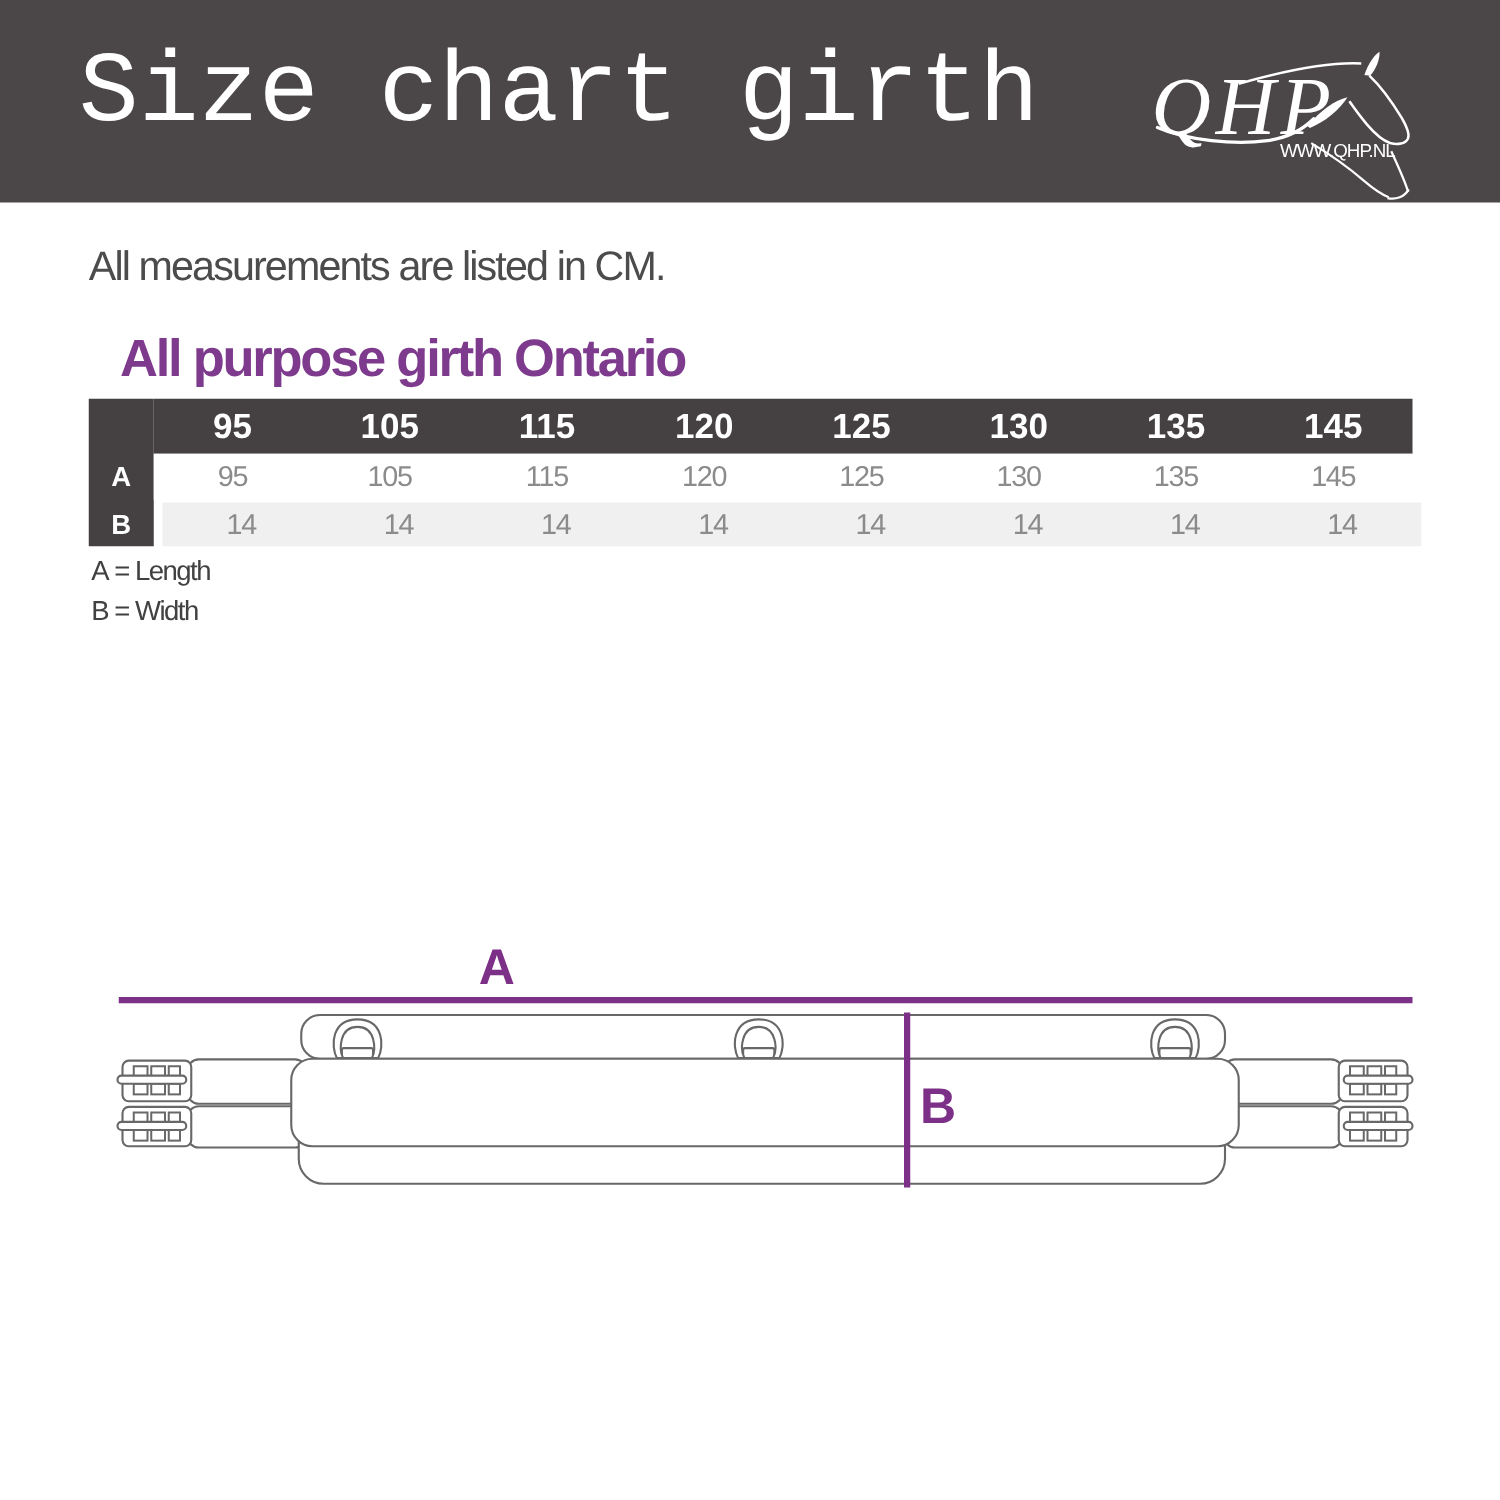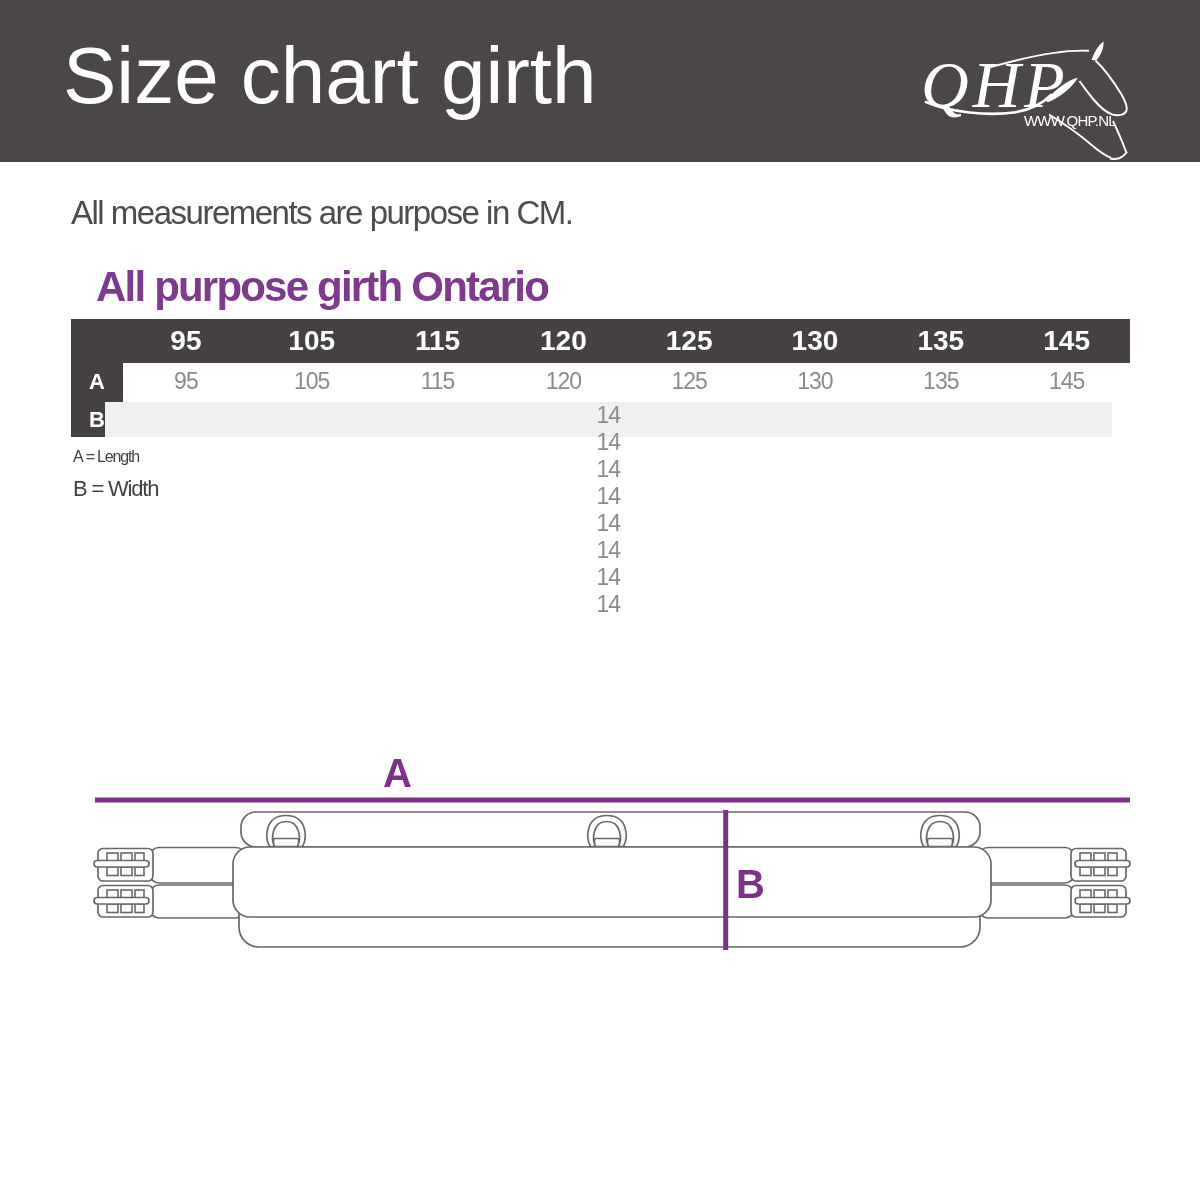--- a/index.html
+++ b/index.html
@@ -6,21 +6,21 @@
   body{width:1200px;height:1200px;position:relative;background:#ffffff;
        font-family:"Liberation Sans",sans-serif;overflow:hidden;}
   .abs{position:absolute;}
   .cell{flex:1;display:flex;align-items:center;justify-content:center;}
 </style>
 </head>
 <body>
 
 <div class="abs" style="left:0;top:0;width:1200px;height:162px;background:#4b4647;"></div>
 
-<div class="abs" style="left:63px;top:36px;color:#ffffff;font-family:Liberation Sans, sans-serif;font-size:80px;line-height:80px;">Size chart girth</div>
+<div class="abs" style="left:63px;top:36px;color:#ffffff;font-family:Liberation Mono, monospace;font-size:80px;line-height:80px;">Size chart girth</div>
 
 <svg class="abs" style="left:880px;top:0px;" width="320" height="180" viewBox="880 0 320 180">
 
   <text x="921" y="107" font-family="Liberation Serif,serif" font-style="italic" font-size="66" fill="#ffffff" letter-spacing="4">QHP</text>
   <g fill="none" stroke="#ffffff">
 
     <path d="M 926,102 C 950,112.5 988,116 1014,112.5 C 1031,110 1043,103 1051,95" stroke-width="2.6" stroke-linecap="round"></path>
 
     <path d="M 991,67 C 1028,56.5 1063,49.5 1089,50.8" stroke-width="1.9"></path>
 
@@ -33,21 +33,21 @@
     <path d="M 1049,114.5 C 1064,123.5 1080,135 1091,144.5 C 1098,150.5 1105,155.5 1111,157.8" stroke-width="1.8"></path>
 
     <path d="M 1113,121 C 1119,134 1124.5,146.5 1126.5,153.5" stroke-width="1.8"></path>
 
     <path d="M 1110,158.5 C 1117,160 1123.5,157.5 1127,151.5" stroke-width="1.8"></path>
   </g>
 
   <text x="1024" y="125.5" font-size="15" fill="#ffffff" letter-spacing="-0.8">WWW.QHP.NL</text>
 </svg>
 
-<div class="abs" style="left:71px;top:196px;color:#4c4c4c;font-size:33px;line-height:33px;letter-spacing:-1.5px;">All measurements are purpose in CM.</div>
+<div class="abs" style="left:71px;top:196px;color:#4c4c4c;font-size:33px;line-height:33px;letter-spacing:-1.5px;">All measurements are listed in CM.</div>
 
 <div class="abs" style="left:70px;top:266px;color:#7e3a8d;font-size:42px;line-height:42px;font-weight:bold;letter-spacing:-1.8px;margin-left:26px;">All purpose girth Ontario</div>
 
 <div class="abs" style="left:71px;top:319px;width:52px;height:118px;background:#454142;"></div>
 
 <div class="abs" style="left:71px;top:363px;width:52px;height:37px;color:#fff;font-size:22px;font-weight:bold;display:flex;align-items:center;justify-content:center;">A</div>
 
 <div class="abs" style="left:71px;top:402px;width:52px;height:35px;color:#fff;font-size:22px;font-weight:bold;display:flex;align-items:center;justify-content:center;">B</div>
 
 <div class="abs" style="left:123px;top:319px;width:1006.5px;height:43.5px;background:#454142;display:flex;color:#fff;font-weight:bold;font-size:28px;">
@@ -65,32 +65,32 @@
   <div class="cell">95</div>
     <div class="cell">105</div>
     <div class="cell">115</div>
     <div class="cell">120</div>
   <div class="cell">125</div>
     <div class="cell">130</div>
     <div class="cell">135</div>
     <div class="cell">145</div>
 </div>
 
-<div class="abs" style="left:105px;top:402px;width:1006.5px;height:35px;background:#f1f0f1;display:flex;font-size:23px;letter-spacing:-1px;color:#8b8b8b;flex-direction:column;">
+<div class="abs" style="left:130px;top:402px;width:1006.5px;height:35px;background:#f1f0f1;display:flex;font-size:23px;letter-spacing:-1px;color:#8b8b8b;">
   <div class="cell">14</div>
     <div class="cell">14</div>
     <div class="cell">14</div>
     <div class="cell">14</div>
   <div class="cell">14</div>
     <div class="cell">14</div>
     <div class="cell">14</div>
     <div class="cell">14</div>
 </div>
 
-<div class="abs" style="left:73px;top:446px;color:#414141;font-size:16px;line-height:22px;letter-spacing:-1.2px;">A&nbsp;=&nbsp;Length</div>
+<div class="abs" style="left:73px;top:446px;color:#414141;font-size:22px;line-height:22px;letter-spacing:-1.2px;">A&nbsp;=&nbsp;Length</div>
 
 <div class="abs" style="left:73px;top:478px;color:#414141;font-size:22px;line-height:22px;letter-spacing:-1.2px;text-align:center;">B&nbsp;=&nbsp;Width</div>
 
 <svg class="abs" style="left:0;top:735px;" width="1200" height="240" viewBox="0 0 1200 240">
   <g fill="#ffffff" stroke="#686868" stroke-width="1.7">
 
     <rect x="150" y="112.5" width="95" height="35.5" rx="9"></rect>
 
     <g>
       <rect x="98" y="113.5" width="55" height="32.5" rx="5"></rect>

